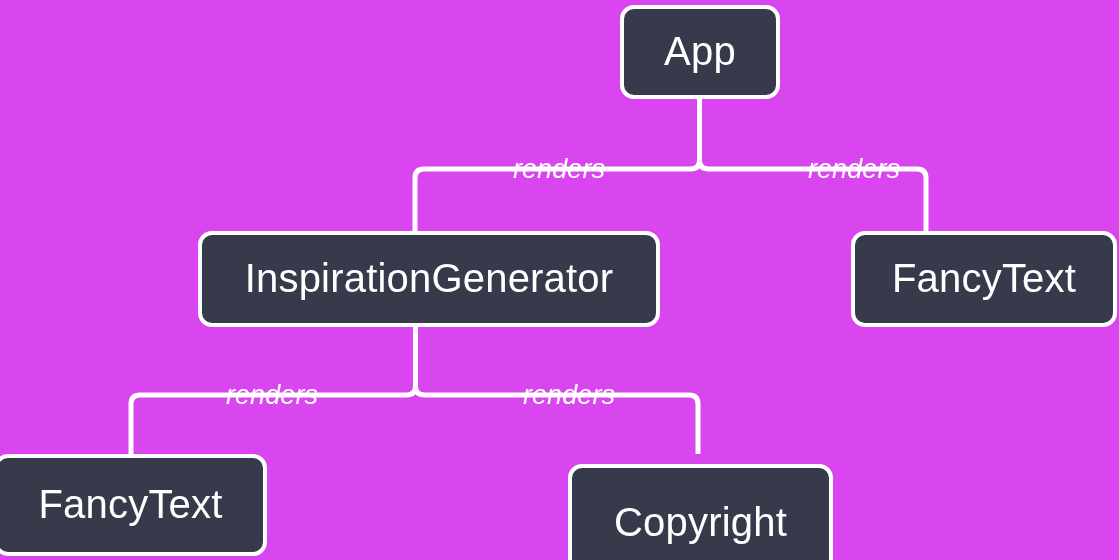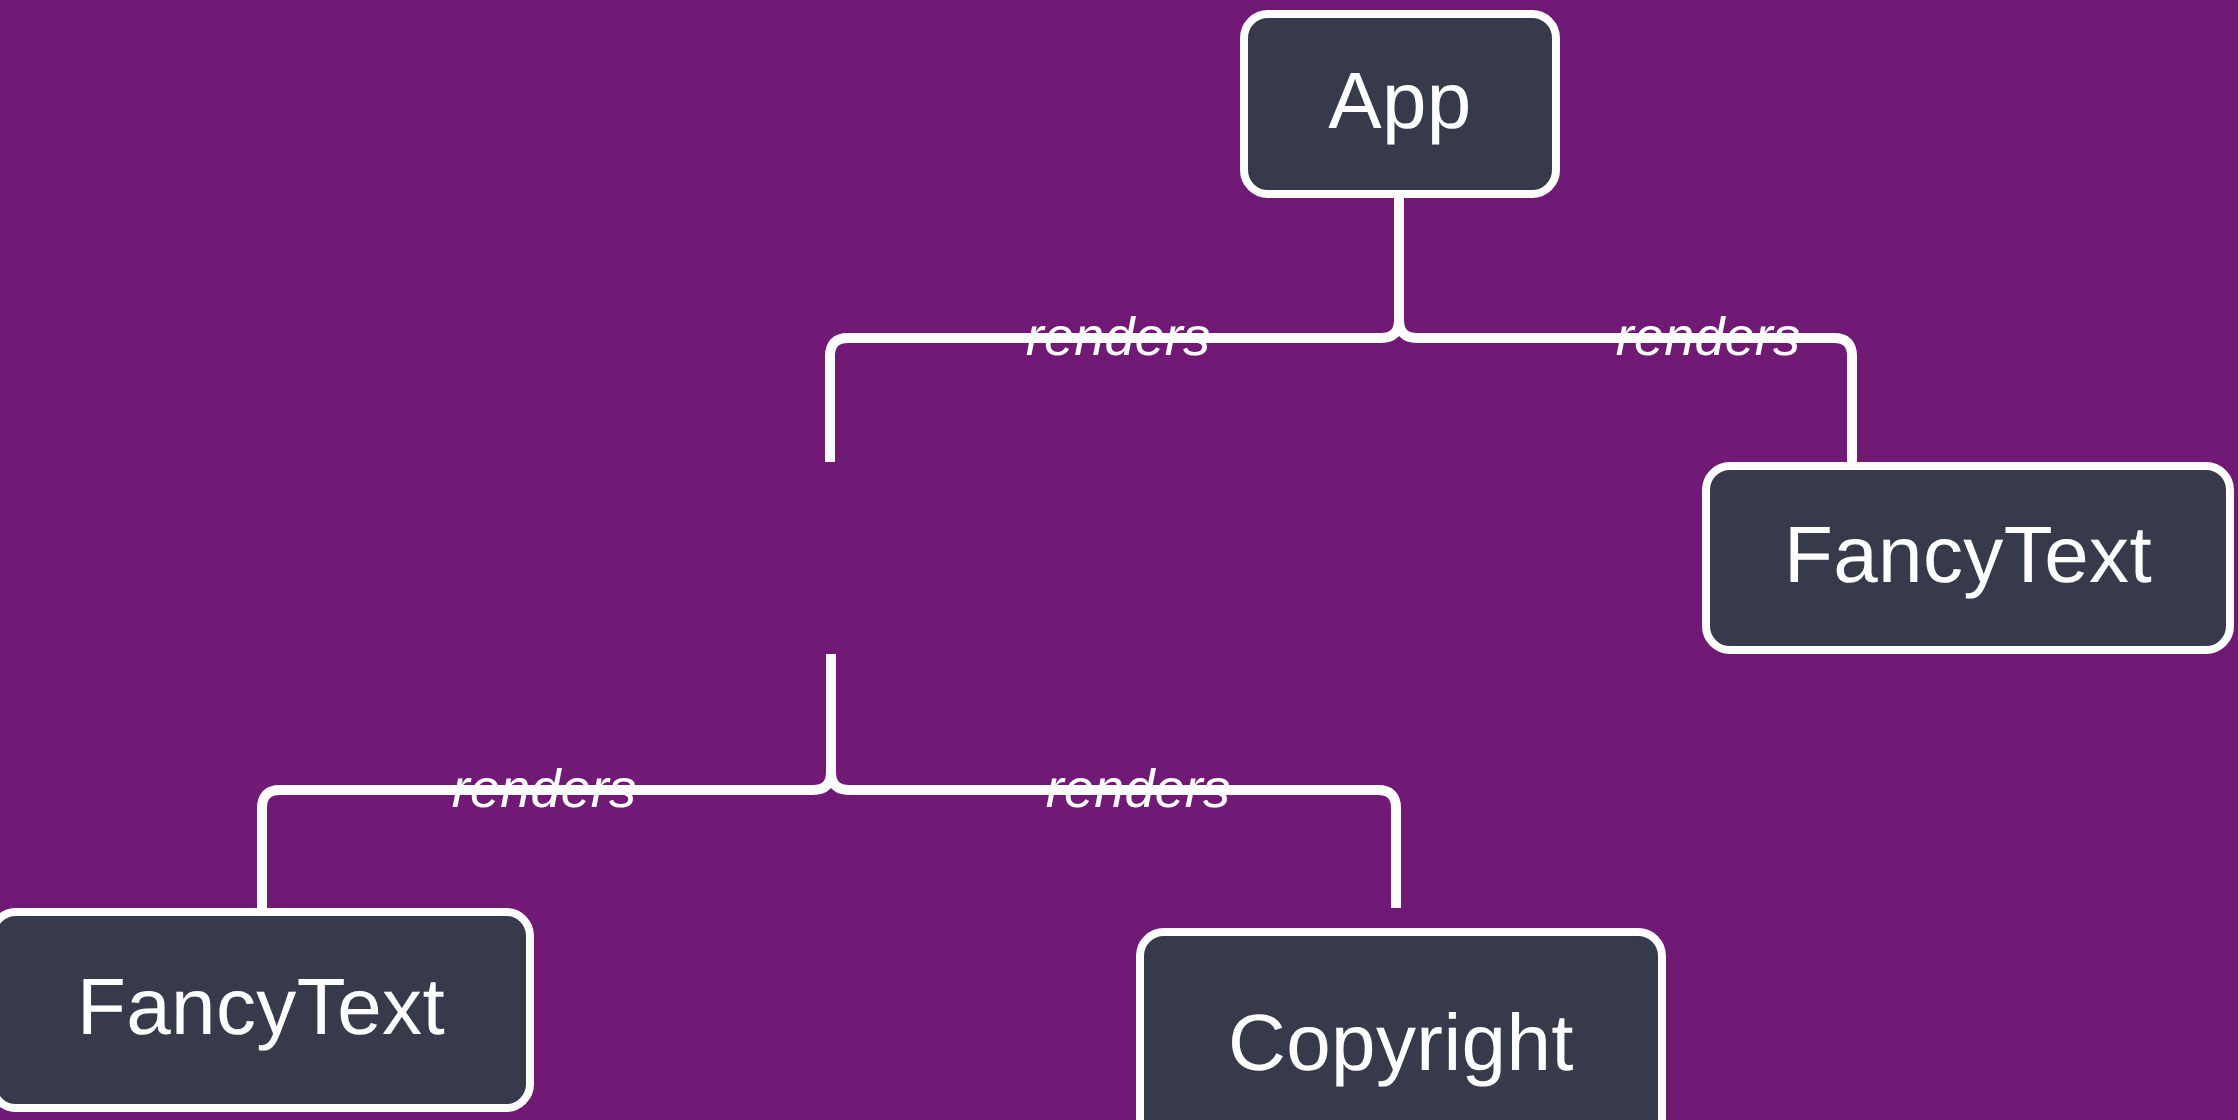--- a/index.html
+++ b/index.html
@@ -10,21 +10,21 @@
     width: 1119px;
     height: 560px;
     background: #4a7052;
     font-family: "Liberation Sans", sans-serif;
     overflow: hidden;
   }
   #diagram-root {
     position: relative;
     width: 1119px;
     height: 560px;
-    background: #701a75;
+    background: #d946ef;
   }
   #edge-layer {
     position: absolute;
     left: 0;
     top: 0;
     width: 1119px;
     height: 560px;
   }
   .node {
     position: absolute;
@@ -81,20 +81,23 @@
       <path d="M 340 395 L 140 395 Q 131 395 131 404 L 131 454"></path>
 
       <path d="M 492 395 L 646 395 M 640 395 L 689 395 Q 698 395 698 404 L 698 454"></path>
     </g>
   </svg>
 
   <div class="node" style="left:620px; top:5px; width:160px; height:94px;">
     <span class="node-label">App</span>
   </div>
 
+  <div class="node" style="left:198px; top:231px; width:462px; height:96px;">
+    <span class="node-label">InspirationGenerator</span>
+  </div>
 
   <div class="node" style="left:851px; top:231px; width:266px; height:96px;">
     <span class="node-label">FancyText</span>
   </div>
 
   <div class="node" style="left:-6px; top:454px; width:273px; height:102px;">
     <span class="node-label">FancyText</span>
   </div>
 
   <div class="node" style="left:568px; top:464px; width:265px; height:118px;">

